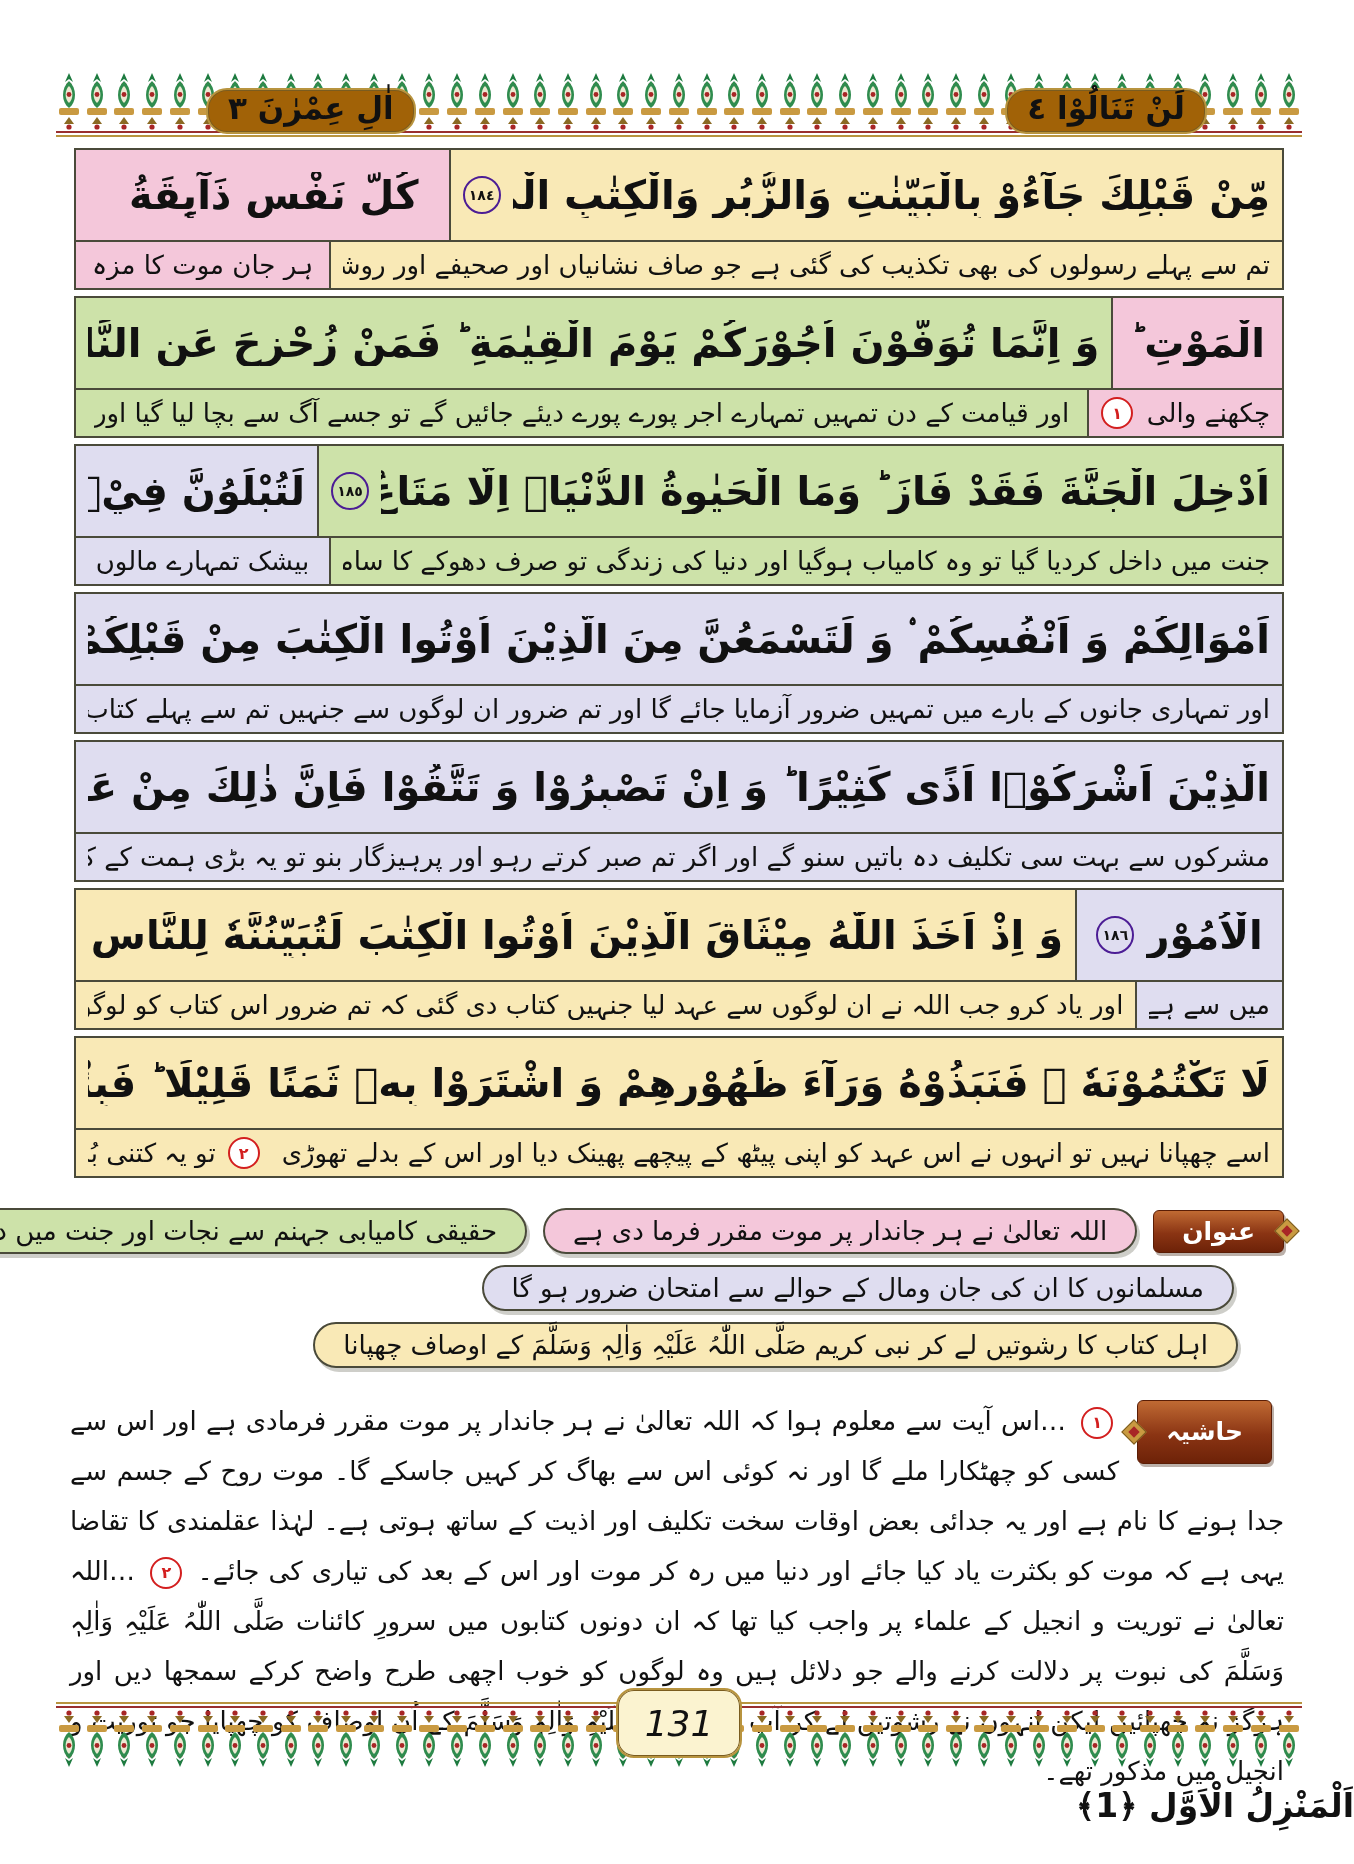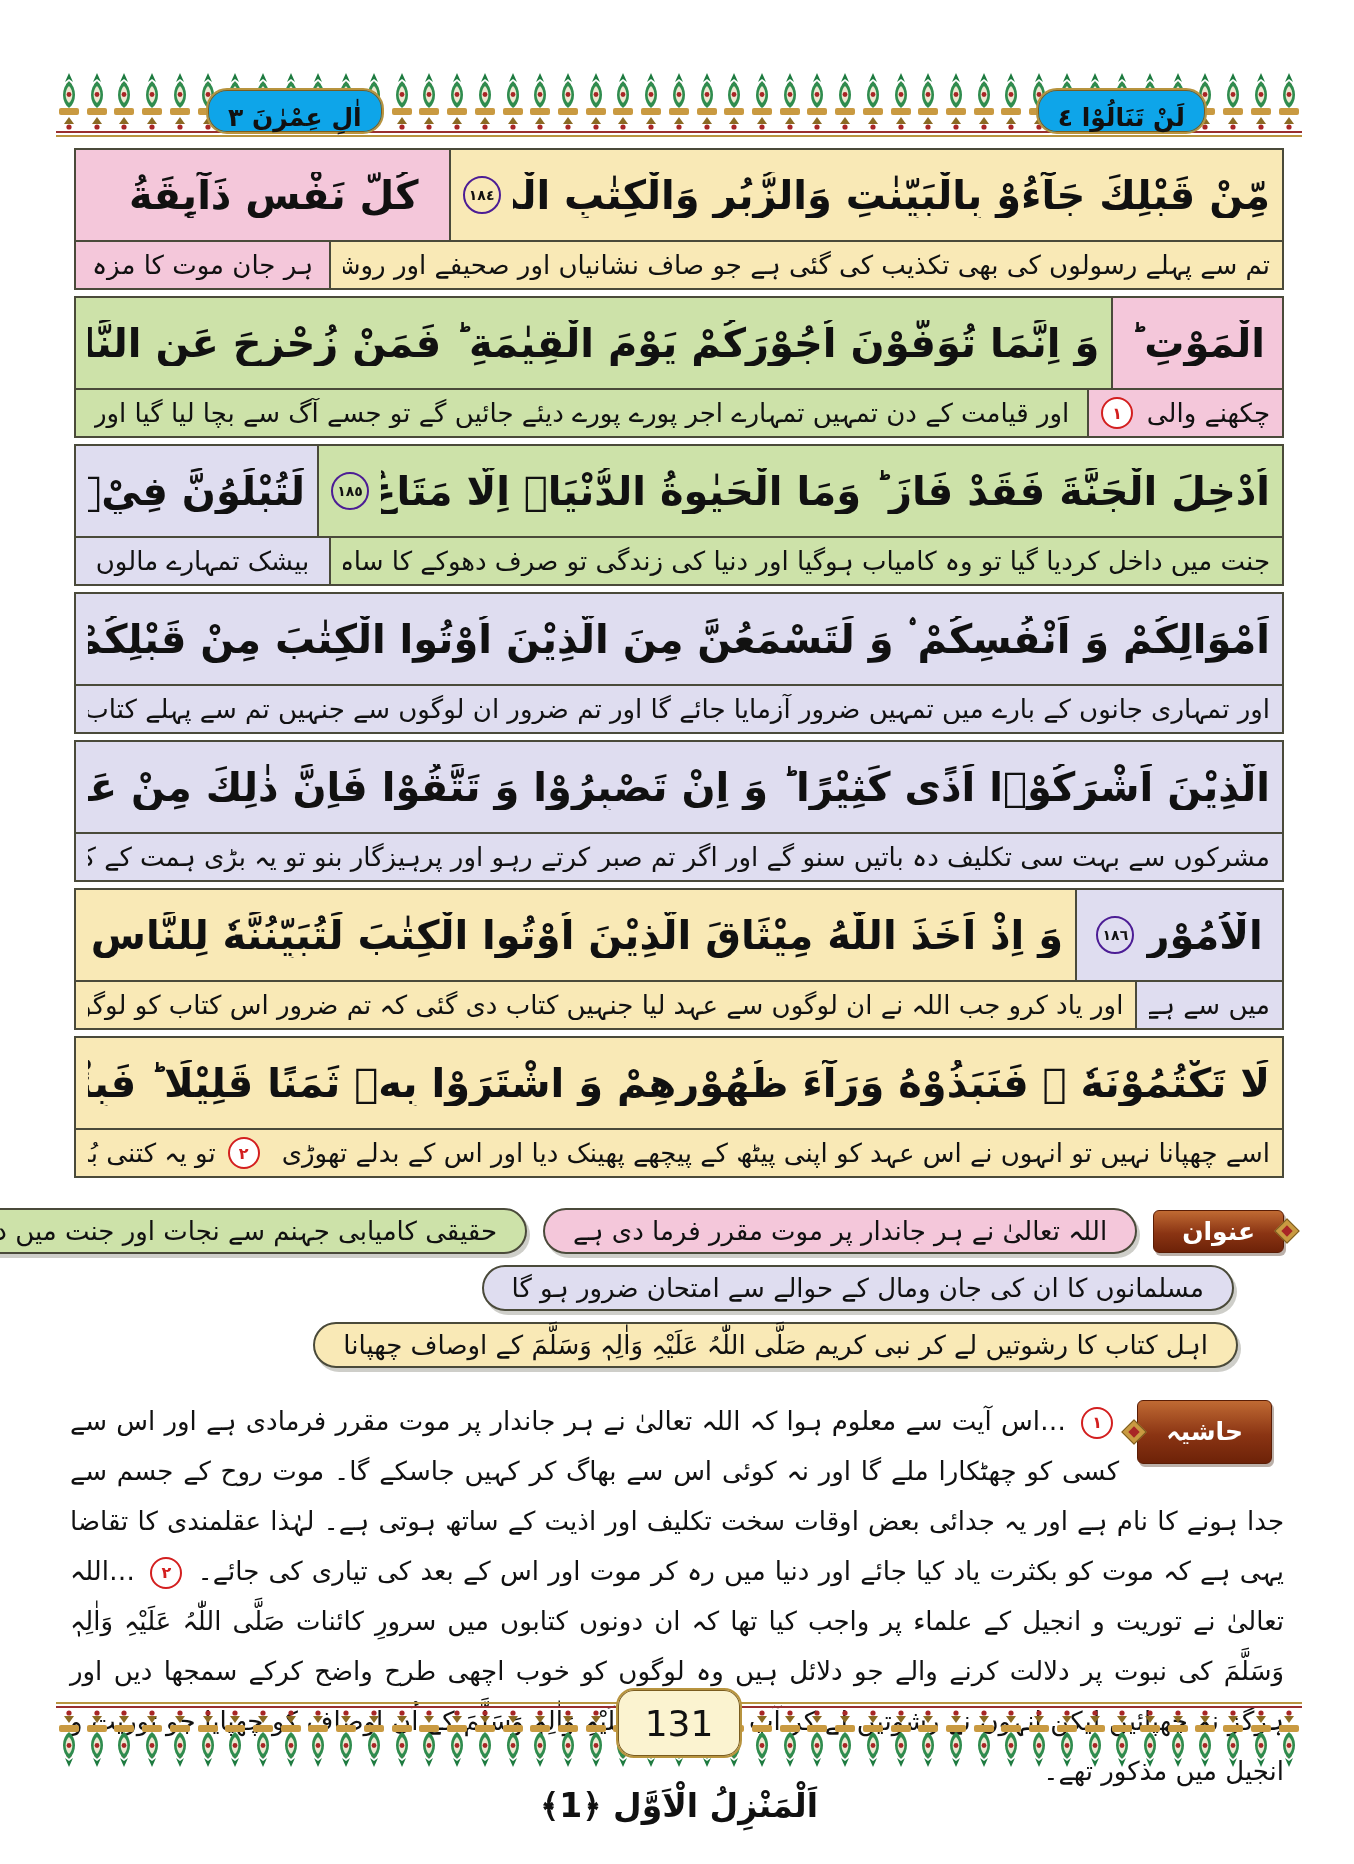--- a/index.html
+++ b/index.html
@@ -9,29 +9,29 @@
   
   .border-strip{position:absolute;left:56px;right:52px;height:64px;}
   .border-strip.top{top:72px;}
   .border-strip.bottom{top:1702px;}
   .motif-row{display:flex;justify-content:space-between;align-items:flex-end;height:58px;overflow:hidden;}
   .border-strip.bottom .motif-row svg{transform:scaleY(-1);}
   .strip-rule{height:0;border-top:2px solid #9a2f2f;margin-top:1px;}
   .strip-rule.gold{border-top:2px solid #b8943f;margin-top:2px;}
   .border-strip.bottom .strip-rule{margin:0 0 2px 0;}
 
-  .cartouche{position:absolute;top:16px;height:42px;background:#0ea5e9;border:2px solid #b8943f;
-    border-radius:21px;display:flex;align-items:flex-end;justify-content:center;padding:0 20px;
-    font-size:25px;font-weight:bold;direction:rtl;box-shadow:0 0 0 1px #7a5c20 inset;z-index:3;}
+  .cartouche{position:absolute;top:16px;height:42px;background:#a16207;border:2px solid #b8943f;
+    border-radius:21px;display:flex;align-items:flex-start;justify-content:center;padding:0 20px;
+    font-size:31px;font-weight:bold;direction:rtl;box-shadow:0 0 0 1px #7a5c20 inset;z-index:3;}
   .cartouche.left{left:150px;}
   .cartouche.right{right:95px;}
 
   .page-num-cartouche{position:absolute;left:50%;transform:translateX(-50%);top:-14px;width:122px;height:66px;
     background:#fbf3d0;border:2px solid #b8943f;border-radius:18px;display:flex;align-items:center;
-    justify-content:center;font-size:36px;z-index:3;box-shadow:0 0 0 1px #7a5c20 inset;}
+    justify-content:center;font-size:36px;z-index:3;box-shadow:0 0 0 1px #7a5c20 inset;font-style:italic;}
 
   
   .bands{position:absolute;top:148px;left:74px;right:70px;}
   .pair{border:2px solid #4a4a3a;margin-bottom:6px;background:#fff;}
   .band{display:flex;direction:rtl;align-items:stretch;}
   .band.arabic{height:90px;font-size:40px;font-weight:bold;}
   .band.urdu{height:46px;font-size:26px;border-top:2px solid #4a4a3a;}
   .seg{display:flex;align-items:center;justify-content:center;gap:12px;padding:0 12px;overflow:hidden;}
   .seg.grow{flex:1;}
   .seg + .seg{border-inline-start:2px solid #4a4a3a;}
@@ -64,21 +64,21 @@
   .tag-ornament.right{right:-13px;}
   .tag-ornament.left{left:-13px;}
 
   
   .footnote{position:absolute;top:1396px;left:70px;right:70px;direction:rtl;text-align:justify;
     font-size:26px;line-height:50px;}
   .footnote .tag-label{float:right;margin:4px 12px 0 18px;}
   .footnote .ref-badge{margin:0 6px;}
 
   
-  .manzil{position:absolute;top:1786px;left:4px;right:0;text-align:center;font-size:33px;font-weight:bold;direction:rtl;}
+  .manzil{position:absolute;top:1786px;left:4px;right:0;font-size:33px;font-weight:bold;direction:rtl;}
   .manzil .num{font-weight:bold;}
 </style>
 </head>
 <body>
 
 <div class="page">
 
   <div class="border-strip top">
     <div class="motif-row">
   <svg width="26" height="58" viewBox="0 0 26 58">

